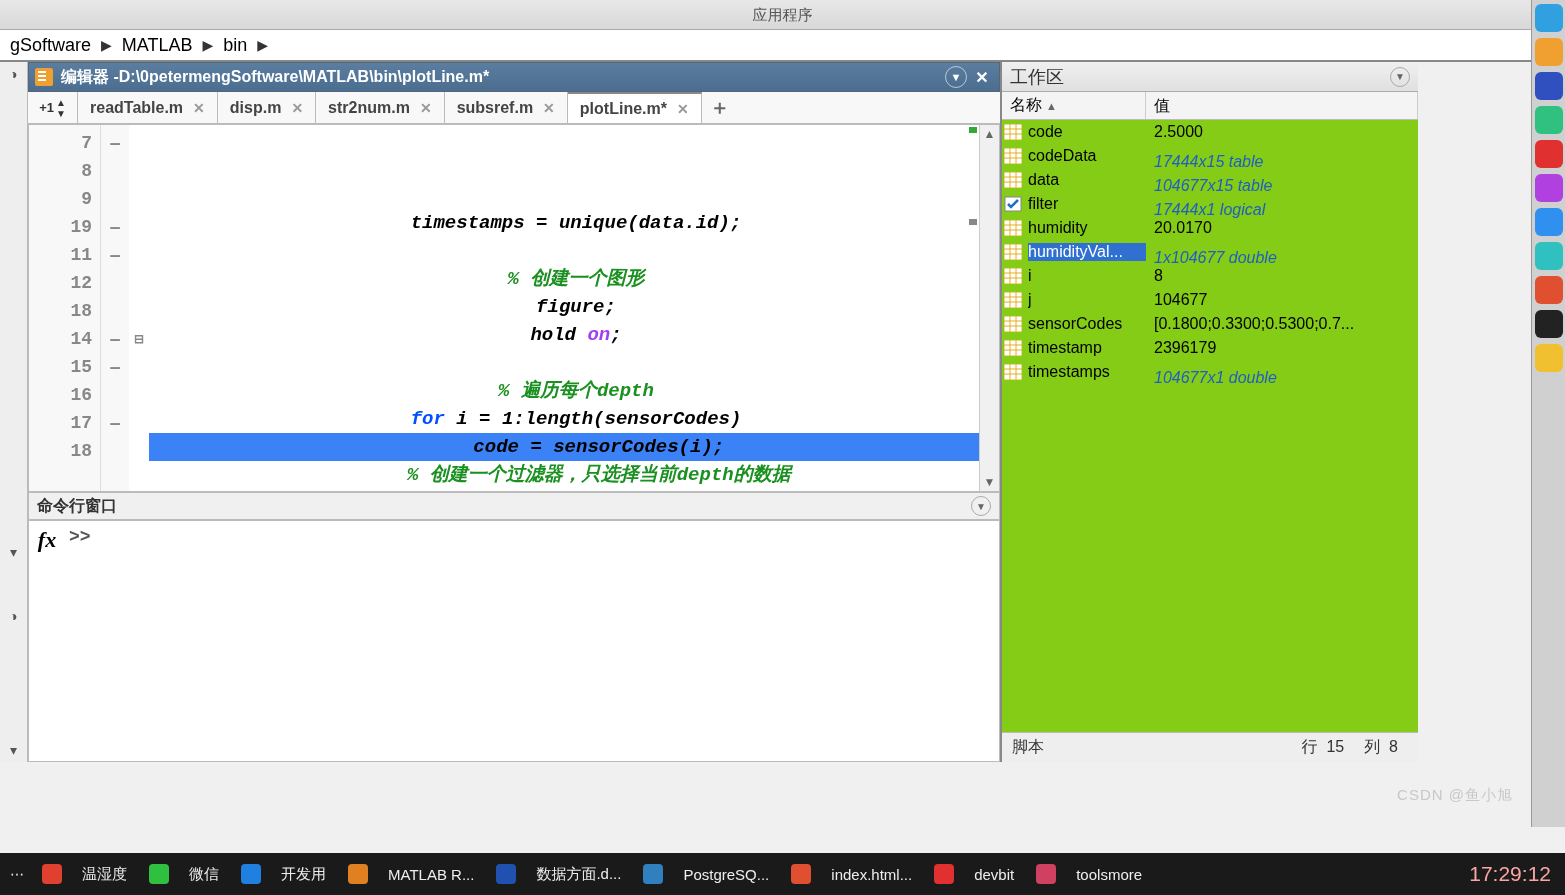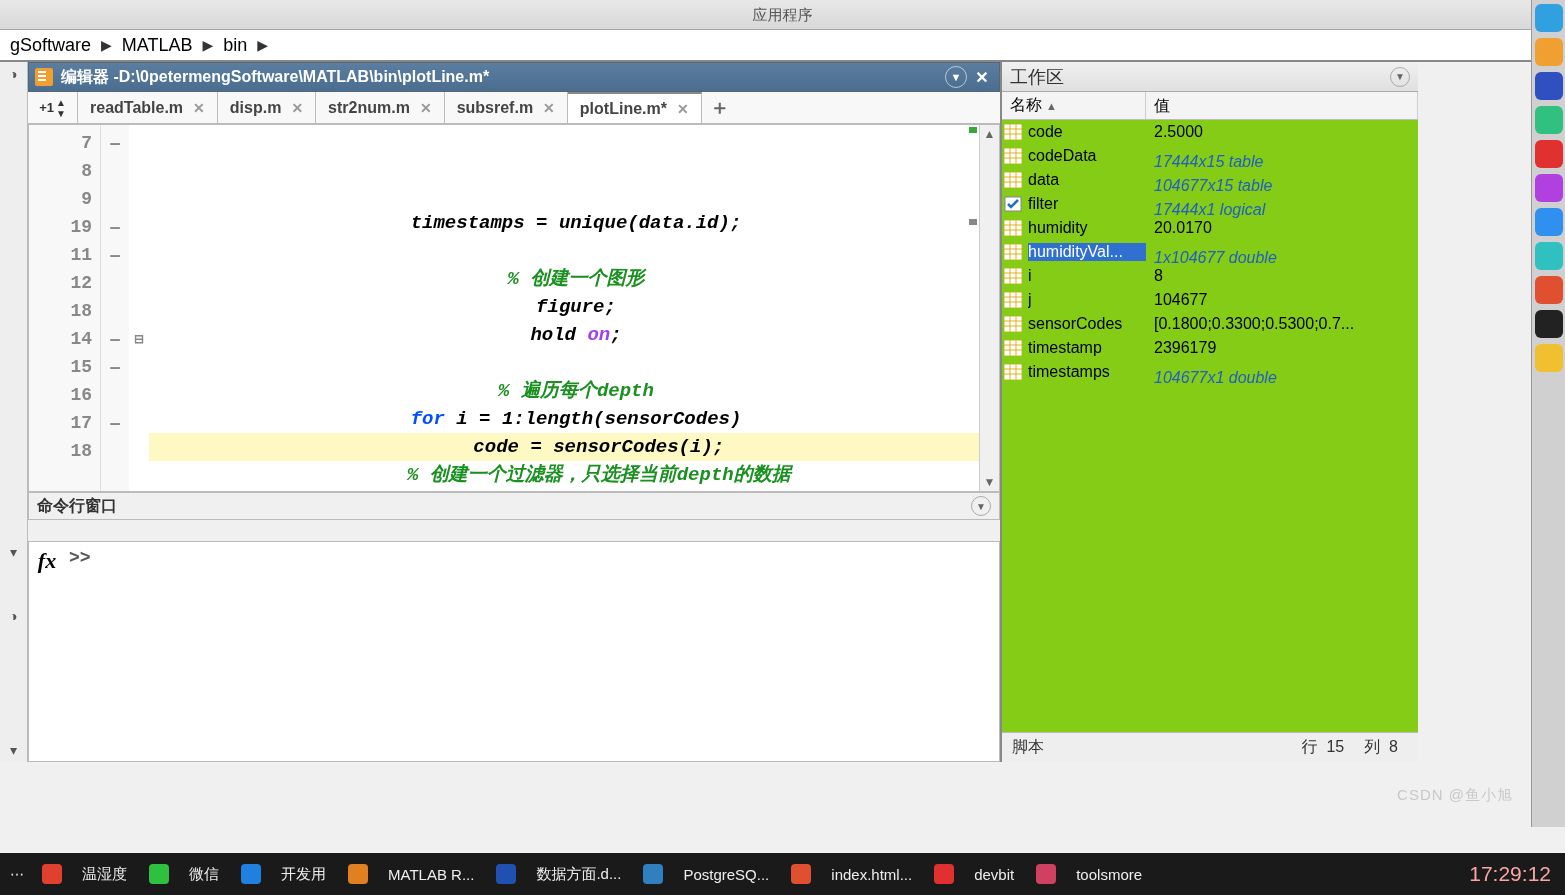--- a/index.html
+++ b/index.html
@@ -32,36 +32,36 @@
 .tabs .tab.active { background:#fff; border-top:2px solid #888; }
 .tabs .tab .close { margin-left:10px; color:#999; font-size:14px; }
 .tabs .addtab { width:36px; display:flex; align-items:center; justify-content:center; color:#666; font-size:20px; }
 
 .code-area { flex:1; display:flex; background:#fff; position:relative; overflow:hidden; border:1px solid #bbb; }
 .line-gutter { width:72px; background:#f8f8f8; border-right:1px solid #ddd; font-family: "Courier New", monospace; font-size:18px; color:#888; text-align:right; padding-right:8px; padding-top:4px; line-height:28px; }
 .bp-gutter { width:28px; background:#f8f8f8; font-family: monospace; font-size:16px; color:#888; padding-top:4px; line-height:28px; text-align:center; }
 .fold-gutter { width:20px; background:#fff; font-size:12px; color:#888; padding-top:4px; line-height:28px; text-align:center; }
 .code-lines { flex:1; font-family: "Courier New", Consolas, monospace; font-size:19px; font-style: italic; line-height:28px; white-space:pre; position:relative;text-align:center; }
 .code-lines .ln { height:28px; padding-left:4px; }
-.code-lines .hl { background: #fef9c3; }
+.code-lines .hl { background: #3b82f6; }
 .code-lines .kw { color:#0050ff; }
 .code-lines .cm { color:#1a9020; }
 .code-lines .str { color:#a040f0; }
 .code-lines .eq { color:#000; }
 .code-scroll { position:absolute; right:0; top:0; bottom:0; width:20px; background:#f0f0f0; border-left:1px solid #ccc; }
 .code-scroll .up, .code-scroll .dn { height:18px; text-align:center; color:#666; font-size:12px; line-height:18px; }
 .code-scroll .track { position:absolute; top:18px; bottom:18px; left:0; right:0; }
 .code-overview { position:absolute; right:20px; top:0; width:10px; height:100%; }
 .code-overview .mk { position:absolute; left:0; width:8px; height:6px; }
 
 .cmdwin { height: 270px; display:flex; flex-direction:column; }
 .cmdwin .hdr { height:28px; background:#f0f0f0; border:1px solid #bbb; display:flex; align-items:center; padding:0 8px; font-size:16px; color:#333; }
 .cmdwin .hdr .sp { flex:1; }
 .cmdwin .hdr .exp { width:20px; height:20px; border:1px solid #aaa; border-radius:50%; display:flex; align-items:center; justify-content:center; font-size:10px; color:#666; }
-.cmdwin .body { flex:1; background:#fff; border:1px solid #bbb; display:flex;margin-top:21px; }
+.cmdwin .body { flex:1; background:#fff; border:1px solid #bbb; display:flex; }
 .cmdwin .fxg { width:36px; display:flex; align-items:flex-start; justify-content:center; padding-top:6px; font-family: "Times New Roman", serif; font-style:italic; font-size:22px; }
 .cmdwin .prompt { flex:1; padding:6px 4px; font-family:"Courier New", monospace; font-size:18px; color:#555; }
 
 .ws-col { width:418px; border-left:2px solid #888; display:flex; flex-direction:column; background:#84cc16; }
 .ws-col .hdr { height:30px; background:linear-gradient(#f0f0f0,#e0e0e0); border-bottom:1px solid #aaa; display:flex; align-items:center; padding:0 8px; font-size:18px; color:#333; }
 .ws-col .hdr .exp { margin-left:auto; width:20px; height:20px; border:1px solid #aaa; border-radius:50%; display:flex; align-items:center; justify-content:center; font-size:10px; color:#666; }
 .ws-col .colhdr { height:28px; display:flex; border-bottom:1px solid #bbb; background:#f4f4f4; font-size:16px; }
 .ws-col .colhdr > div { padding:4px 8px; border-right:1px solid #ccc; }
 .ws-col .colhdr .c1 { width:144px; display:flex; align-items:center; }
 .ws-col .colhdr .c2 { flex:1; }

